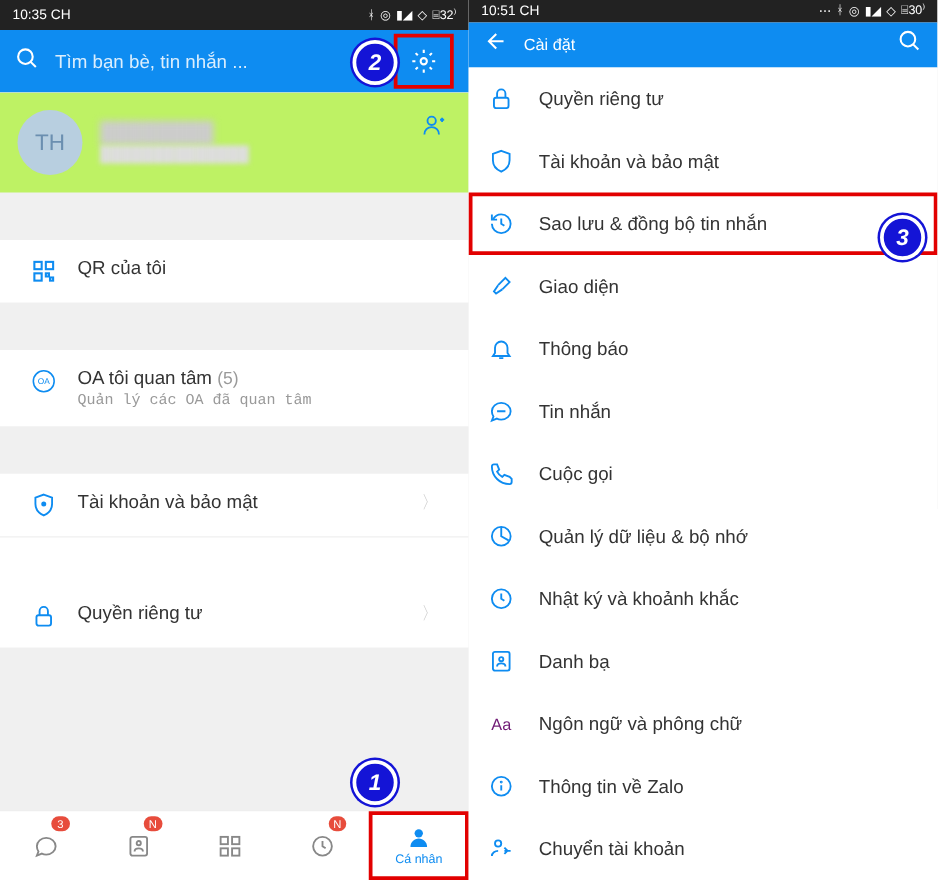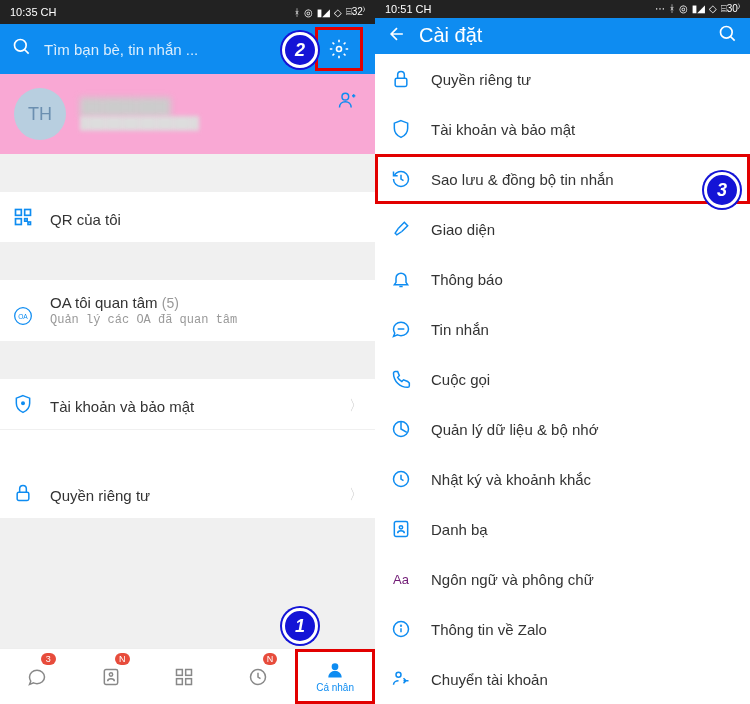--- a/index.html
+++ b/index.html
@@ -5,28 +5,28 @@
     * { margin: 0; padding: 0; box-sizing: border-box; font-family: -apple-system, sans-serif; }
     body { width: 750px; height: 704px; display: flex; background: #fff; }
     .screen { width: 375px; height: 704px; position: relative; background: #f5f5f5; display: flex; flex-direction: column; }
     .status-bar { height: 24px; background: #222; color: #fff; display: flex; align-items: center; justify-content: space-between; padding: 0 10px; font-size: 11px; gap: 34px; }
     .status-right { display: flex; gap: 4px; align-items: center; font-size: 10px; }
     .header { height: 50px; background: #0E8CF1; display: flex; align-items: center; padding: 0 12px; color: #fff; gap: 12px; }
     .search-ph { flex: 1; color: rgba(255,255,255,0.85); font-size: 15px; }
     .gear-box { width: 48px; height: 44px; display: flex; align-items: center; justify-content: center; border: 3px solid #E20000; }
     
     .content { flex: 1; background: #f0f0f0; overflow: hidden; }
-    .profile-row { background: #f9a8d4; padding: 14px; display: flex; align-items: center; gap: 14px; margin-bottom: 10px; position: relative; }
+    .profile-row { background: #bef264; padding: 14px; display: flex; align-items: center; gap: 14px; margin-bottom: 10px; position: relative; }
     .avatar { width: 52px; height: 52px; border-radius: 50%; background: #b8cfe0; display: flex; align-items: center; justify-content: center; color: #6b8fb0; font-size: 18px; }
     .profile-text .name { font-size: 16px; color: #ccc; filter: blur(3px); font-weight: 500; }
     .profile-text .sub { font-size: 12px; color: #ddd; filter: blur(2px); }
     .friend-icon { position: absolute; right: 18px; top: 16px; color: #0E8CF1; }
     
     .section { background: #fff; margin-bottom: 10px; }
-    .row { display: flex; align-items: flex-end; padding: 14px 12px; gap: 16px; border-bottom: 1px solid #f0f0f0; position: relative; margin-top: 38px; }
+    .row { display: flex; align-items: flex-start; padding: 14px 24px; gap: 16px; border-bottom: 1px solid #f0f0f0; position: relative; margin-top: 38px; }
     .row:last-child { border-bottom: none; }
     .row-icon { width: 22px; height: 22px; display: flex; align-items: center; justify-content: center; color: #0E8CF1; flex-shrink: 0; }
     .row-text { flex: 1; }
     .row-title { font-size: 15px; color: #333; }
     .row-sub { font-size: 12px; color: #999; margin-top: 2px; font-family: Liberation Mono, monospace; }
     .row-count { color: #999; font-size: 14px; }
     .chev { color: #ccc; font-size: 14px; }
     
     .bottom-nav { height: 56px; background: #fff; display: flex; border-top: 1px solid #eee; position: relative; }
     .nav-item { flex: 1; display: flex; flex-direction: column; align-items: center; justify-content: center; gap: 2px; color: #888; font-size: 10px; position: relative; }
@@ -40,21 +40,21 @@
     .set-row.hl { border: 3px solid #E20000; padding: 12px 13px; }
     .set-icon { width: 20px; height: 20px; display: flex; align-items: center; justify-content: center; color: #0E8CF1; flex-shrink: 0; }
     .set-title { font-size: 15px; color: #333; }
     
     .callout { position: absolute; width: 36px; height: 36px; border-radius: 50%; background: #1414D6; border: 3px solid #fff; box-shadow: 0 0 0 2px #1414D6; display: flex; align-items: center; justify-content: center; color: #fff; font-weight: bold; font-size: 18px; z-index: 10; font-style: italic; }
     .c1 { bottom: 60px; left: 282px; }
     .c2 { top: 32px; left: 282px; }
     .c3 { top: 172px; right: 10px; }
     
     svg { width: 20px; height: 20px; }
-    .header-title { font-size: 20px; color: #fff; flex: 1; }
+    .header-title { font-size: 13px; color: #fff; flex: 1; }
   </style>
 </head>
 <body>
 
 <div class="screen">
   <div class="status-bar">
     <span>10:35 CH</span>
     <div class="status-right">
       <span>ᚼ</span>
       <span>◎</span>

